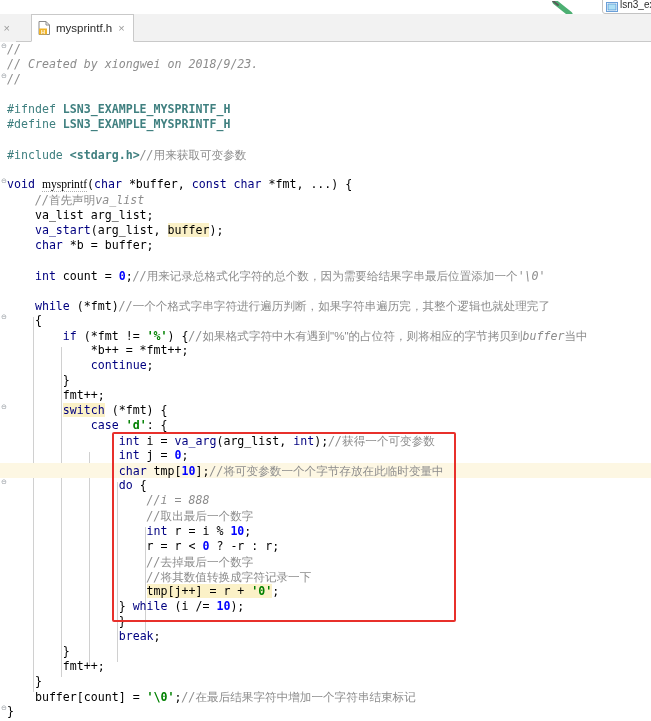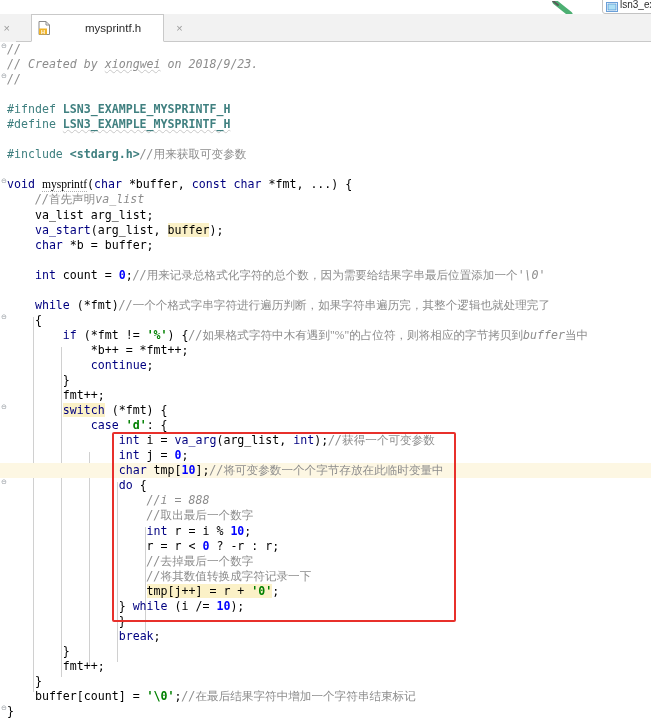--- a/index.html
+++ b/index.html
@@ -77,27 +77,26 @@
     padding: 0 6px;
   }
   .tab.cut {
     left: -44px;
     width: 60px;
     background: #f2f2f2;
     justify-content: flex-end;
   }
   .tab.active {
     left: 31px;
-    width: 133px;
+    width: 103px;
     background: #ffffff;
     border-left: 1px solid #c9c9c9;
     border-right: 1px solid #c9c9c9;
     border-top: 1px solid #c9c9c9;
     border-bottom: 1px solid #ffffff;
-    gap: 29px;
   }
   .tab .file-icon {
     width: 13px; height: 14px;
     flex: 0 0 auto;
     margin-right: 5px;
   }
   .tab .tab-label { white-space: nowrap; }
   .tab .tab-close {
     margin-left: 6px;
     color: #9a9a9a;
@@ -185,26 +184,25 @@
   .kw   { color: #000080; font-weight: normal; }
   .mac  { color: #408080; font-weight: bold; }
   .macn { color: #408080; }
   .num  { color: #0000ff; font-weight: bold; }
   .str  { color: #008000; font-weight: bold; }
   .cm   { color: #8c8c8c; font-style: italic; }
   .fn   { color: #000000; border-bottom: 1px dotted #b0b0b0; font-family: Liberation Serif, serif; }
   .id   { color: #000000; }
   .hl   { background: #fbf1c7; }
   .wavy {
-    text-decoration: underline;
     text-decoration-style: wavy;
     text-decoration-color: #c8c8c8;
     text-decoration-thickness: 1px;
   }
-  .cjk { font-family: Liberation Serif, serif; font-style: normal; }
+  .cjk { font-family: Liberation Sans, sans-serif; font-style: normal; }
 </style>
 </head>
 <body>
 
 <div class="top-strip">
   <div class="toolbar-icon-pencil">
     <svg width="22" height="14" viewBox="0 0 22 14">
       <line x1="3" y1="1" x2="18" y2="13" stroke="#4caf72" stroke-width="5" stroke-linecap="round"></line>
       <line x1="1" y1="0" x2="6" y2="4" stroke="#5a5a5a" stroke-width="2" stroke-linecap="round"></line>
     </svg>

